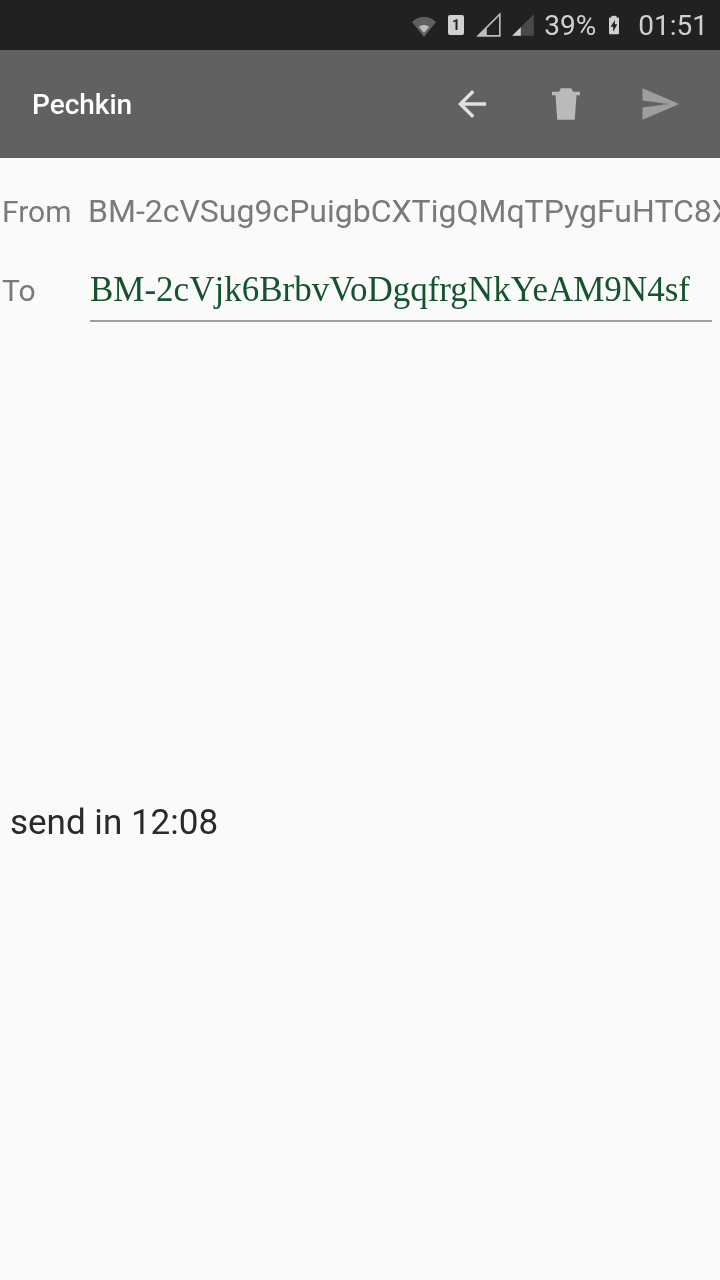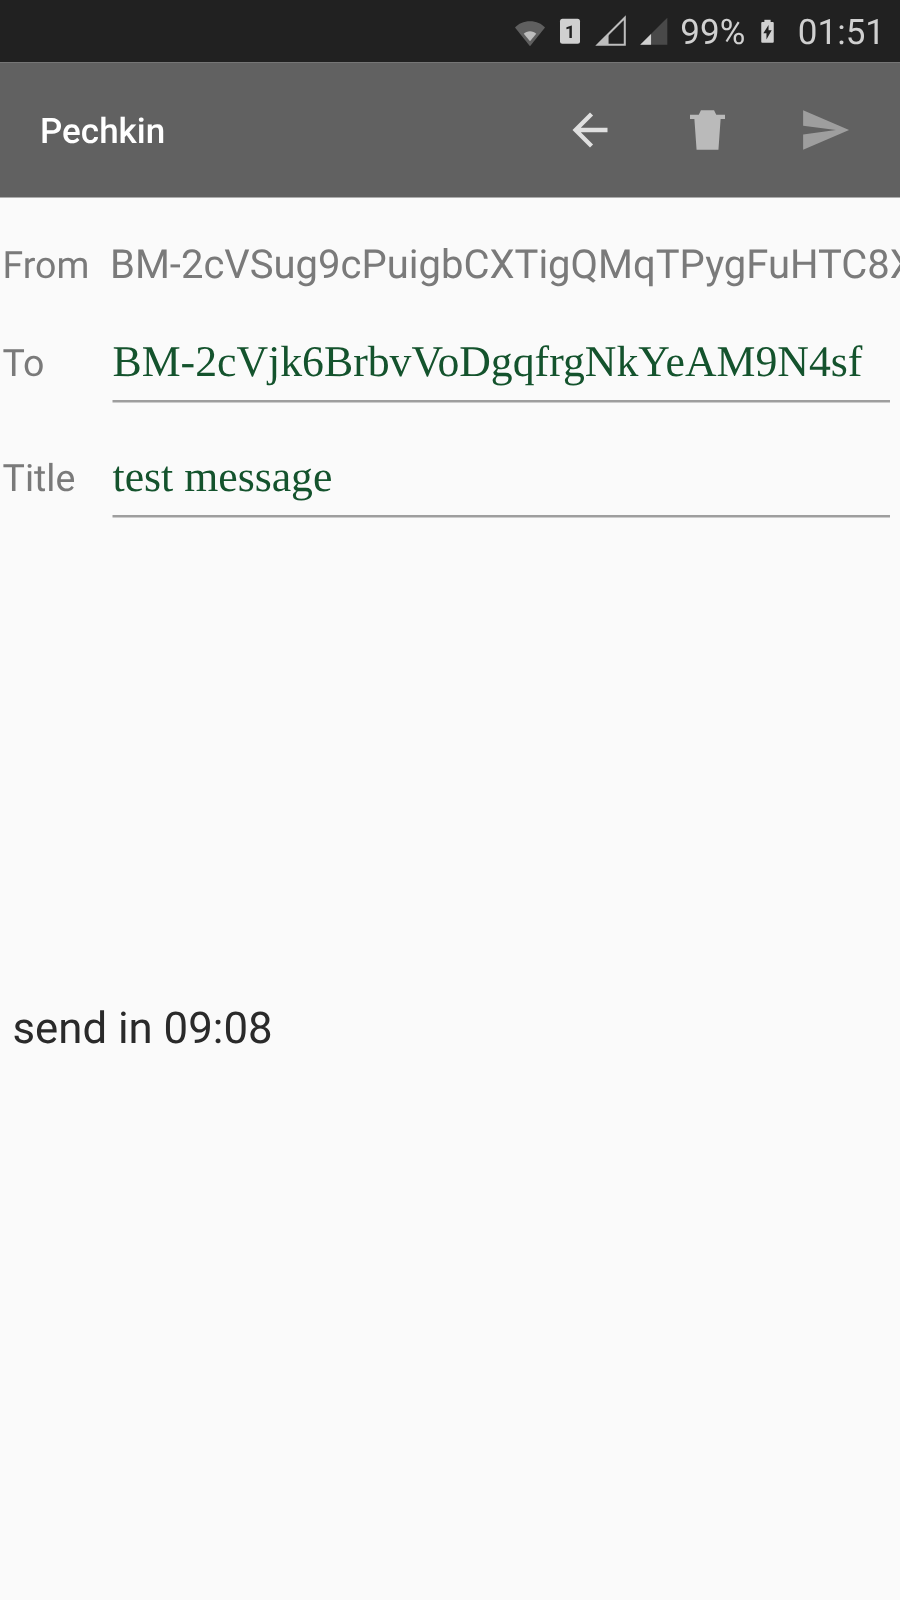--- a/index.html
+++ b/index.html
@@ -131,21 +131,21 @@
         <path d="M2 22 L22 2 L22 22 Z" fill="none" stroke="#bdbdbd" stroke-width="1.5"></path>
         <path d="M2 22 L10 14 L10 22 Z" fill="#bdbdbd"></path>
       </svg>
   </span>
   <span class="icon-slot">
     <svg viewBox="0 0 24 24" width="26" height="26">
         <path d="M2 22 L22 2 L22 22 Z" fill="#888" opacity="0.4"></path>
         <path d="M2 22 L10 14 L10 22 Z" fill="#d0d0d0"></path>
       </svg>
   </span>
-  <span class="battery-pct">99%</span>
+  <span class="battery-pct">39%</span>
   <span class="icon-slot">
     <svg viewBox="0 0 24 24" width="20" height="30" fill="#d0d0d0">
         <rect x="6" y="3" width="12" height="20" rx="1"></rect>
         <rect x="9" y="1" width="6" height="3"></rect>
         <path d="M13 6 L8 14 L11 14 L11 20 L16 11 L13 11 Z" fill="#212121"></path>
       </svg>
   </span>
   <span class="time">01:51</span>
 </div>
 
@@ -175,23 +175,17 @@
     <div class="from-value">BM-2cVSug9cPuigbCXTigQMqTPygFuHTC8XUN</div>
   </div>
 
   <div class="field-row">
     <div class="field-label">To</div>
     <div class="input-wrap">
       <input class="text-input" type="text" value="BM-2cVjk6BrbvVoDgqfrgNkYeAM9N4sf" style="">
     </div>
   </div>
 
-  <div class="field-row">
-    <div class="field-label">Title</div>
-    <div class="input-wrap">
-      <input class="text-input" type="text" value="test message" style="">
-    </div>
-  </div>
 
-  <div class="body-area">send in 09:08</div>
+  <div class="body-area">send in 12:08</div>
 
   <div class="body-underline"></div>
 </div>
 
 </body></html>

